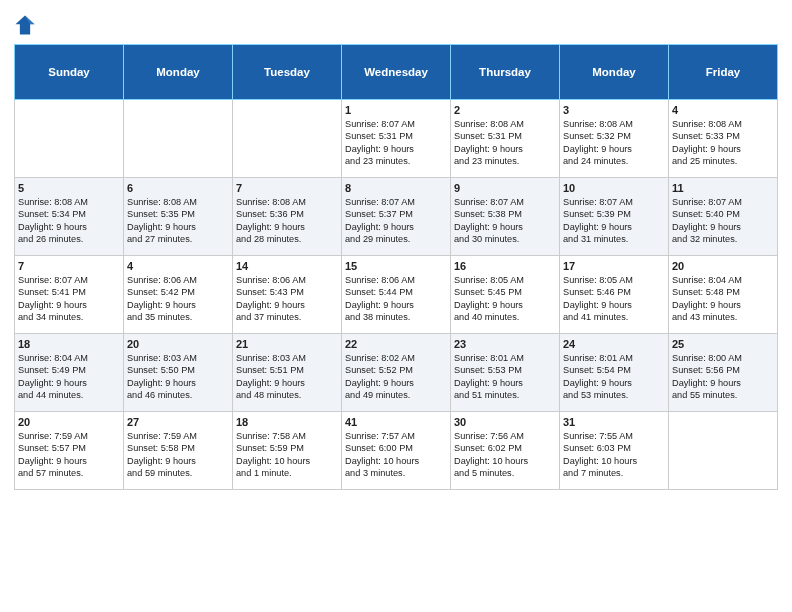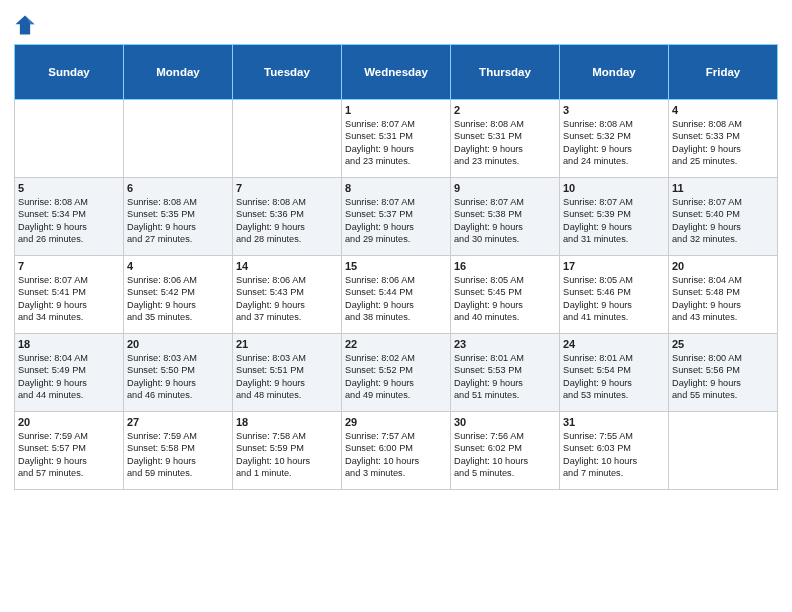--- a/index.html
+++ b/index.html
@@ -250,21 +250,21 @@
           </td>
           <td>
             <span class="day-num">27</span>
             <div class="day-info">Sunrise: 7:59 AM<br>Sunset: 5:58 PM<br>Daylight: 9 hours<br>and 59 minutes.</div>
           </td>
           <td>
             <span class="day-num">18</span>
             <div class="day-info">Sunrise: 7:58 AM<br>Sunset: 5:59 PM<br>Daylight: 10 hours<br>and 1 minute.</div>
           </td>
           <td>
-            <span class="day-num">29</span>
+            <span class="day-num">41</span>
             <div class="day-info">Sunrise: 7:57 AM<br>Sunset: 6:00 PM<br>Daylight: 10 hours<br>and 3 minutes.</div>
           </td>
           <td>
             <span class="day-num">30</span>
             <div class="day-info">Sunrise: 7:56 AM<br>Sunset: 6:02 PM<br>Daylight: 10 hours<br>and 5 minutes.</div>
           </td>
           <td>
             <span class="day-num">31</span>
             <div class="day-info">Sunrise: 7:55 AM<br>Sunset: 6:03 PM<br>Daylight: 10 hours<br>and 7 minutes.</div>
           </td>

